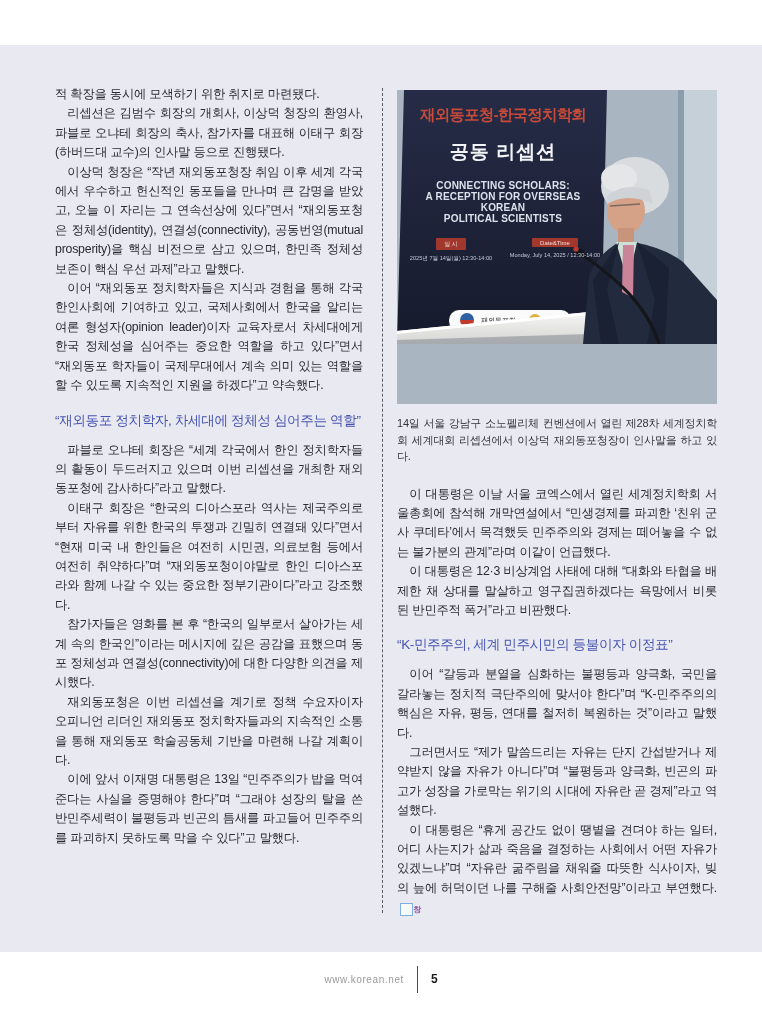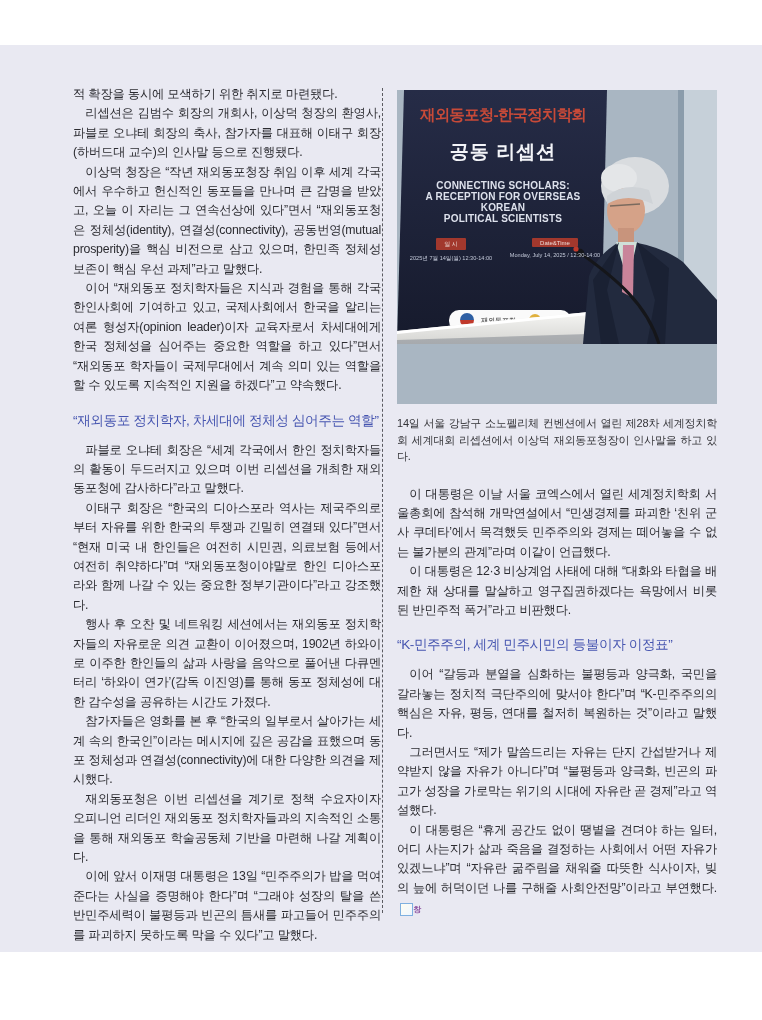--- a/index.html
+++ b/index.html
@@ -11,21 +11,21 @@
   .page{position:absolute;inset:0;overflow:hidden;}
   .panel{
     position:absolute;left:0;top:45px;width:762px;height:907px;
     background:#e9e9f2;
   }
   .col-divider{
     position:absolute;left:382px;top:43px;height:825px;width:0;
     border-left:1px dashed #5a5a60;
   }
   .col{position:absolute;top:40px;}
-  .left-col{left:73px;width:308px;}
+  .left-col{left:55px;width:308px;}
   .right-col{left:397px;width:320px;top:45px;}
   .para{
     margin:0;font-size:12.3px;line-height:19.4px;color:#2b2b30;
     text-align:justify;text-indent:1em;letter-spacing:-0.2px;
   }
   .para.no-indent{text-indent:0;}
   .section-heading{
     margin:16px 0 11px 0;font-size:13.6px;font-weight:normal;color:#4655b0;
     letter-spacing:-0.4px;
   }
@@ -81,21 +81,20 @@
     <div class="col left-col">
       <p class="para no-indent">적 확장을 동시에 모색하기 위한 취지로 마련됐다.</p>
       <p class="para">리셉션은 김범수 회장의 개회사, 이상덕 청장의 환영사, 파블로 오냐테 회장의 축사, 참가자를 대표해 이태구 회장(하버드대 교수)의 인사말 등으로 진행됐다.</p>
       <p class="para">이상덕 청장은 “작년 재외동포청장 취임 이후 세계 각국에서 우수하고 헌신적인 동포들을 만나며 큰 감명을 받았고, 오늘 이 자리는 그 연속선상에 있다”면서 “재외동포청은 정체성(identity), 연결성(connectivity), 공동번영(mutual prosperity)을 핵심 비전으로 삼고 있으며, 한민족 정체성 보존이 핵심 우선 과제”라고 말했다.</p>
       <p class="para">이어 “재외동포 정치학자들은 지식과 경험을 통해 각국 한인사회에 기여하고 있고, 국제사회에서 한국을 알리는 여론 형성자(opinion leader)이자 교육자로서 차세대에게 한국 정체성을 심어주는 중요한 역할을 하고 있다”면서 “재외동포 학자들이 국제무대에서 계속 의미 있는 역할을 할 수 있도록 지속적인 지원을 하겠다”고 약속했다.</p>
 
       <h3 class="section-heading">“재외동포 정치학자, 차세대에 정체성 심어주는 역할”</h3>
 
       <p class="para">파블로 오냐테 회장은 “세계 각국에서 한인 정치학자들의 활동이 두드러지고 있으며 이번 리셉션을 개최한 재외동포청에 감사하다”라고 말했다.</p>
       <p class="para">이태구 회장은 “한국의 디아스포라 역사는 제국주의로부터 자유를 위한 한국의 투쟁과 긴밀히 연결돼 있다”면서 “현재 미국 내 한인들은 여전히 시민권, 의료보험 등에서 여전히 취약하다”며 “재외동포청이야말로 한인 디아스포라와 함께 나갈 수 있는 중요한 정부기관이다”라고 강조했다.</p>
-      <p class="para">행사 후 오찬 및 네트워킹 세션에서는 재외동포 정치학자들의 자유로운 의견 교환이 이어졌으며, 1902년 하와이로 이주한 한인들의 삶과 사랑을 음악으로 풀어낸 다큐멘터리 ‘하와이 연가’(감독 이진영)를 통해 동포 정체성에 대한 감수성을 공유하는 시간도 가졌다.</p>
       <p class="para">참가자들은 영화를 본 후 “한국의 일부로서 살아가는 세계 속의 한국인”이라는 메시지에 깊은 공감을 표했으며 동포 정체성과 연결성(connectivity)에 대한 다양한 의견을 제시했다.</p>
       <p class="para">재외동포청은 이번 리셉션을 계기로 정책 수요자이자 오피니언 리더인 재외동포 정치학자들과의 지속적인 소통을 통해 재외동포 학술공동체 기반을 마련해 나갈 계획이다.</p>
       <p class="para">이에 앞서 이재명 대통령은 13일 “민주주의가 밥을 먹여준다는 사실을 증명해야 한다”며 “그래야 성장의 탈을 쓴 반민주세력이 불평등과 빈곤의 틈새를 파고들어 민주주의를 파괴하지 못하도록 막을 수 있다”고 말했다.</p>
     </div>
 
     <div class="col right-col">
 
       <figure class="photo">
         <svg width="320" height="254" viewBox="0 0 320 254">
           <defs>
@@ -174,13 +173,18 @@
       <p class="para">이 대통령은 12·3 비상계엄 사태에 대해 “대화와 타협을 배제한 채 상대를 말살하고 영구집권하겠다는 욕망에서 비롯된 반민주적 폭거”라고 비판했다.</p>
 
       <h3 class="section-heading">“K-민주주의, 세계 민주시민의 등불이자 이정표”</h3>
 
       <p class="para">이어 “갈등과 분열을 심화하는 불평등과 양극화, 국민을 갈라놓는 정치적 극단주의에 맞서야 한다”며 “K-민주주의의 핵심은 자유, 평등, 연대를 철저히 복원하는 것”이라고 말했다.</p>
       <p class="para">그러면서도 “제가 말씀드리는 자유는 단지 간섭받거나 제약받지 않을 자유가 아니다”며 “불평등과 양극화, 빈곤의 파고가 성장을 가로막는 위기의 시대에 자유란 곧 경제”라고 역설했다.</p>
       <p class="para"><span>이 대통령은 “휴게 공간도 없이 땡볕을 견뎌야 하는 일터, 어디 사는지가 삶과 죽음을 결정하는 사회에서 어떤 자유가 있겠느냐”며 “자유란 굶주림을 채워줄 따뜻한 식사이자, 빚의 늪에 허덕이던 나를 구해줄 사회안전망”이라고 부연했다.</span><span class="end-mark">창</span></p>
     </div>
   </div>
 
+  <div class="footer">
+    <span class="footer-url">www.korean.net</span>
+    <span class="footer-divider"></span>
+    <span class="footer-page">5</span>
+  </div>
 </div>
 
 </body></html>

